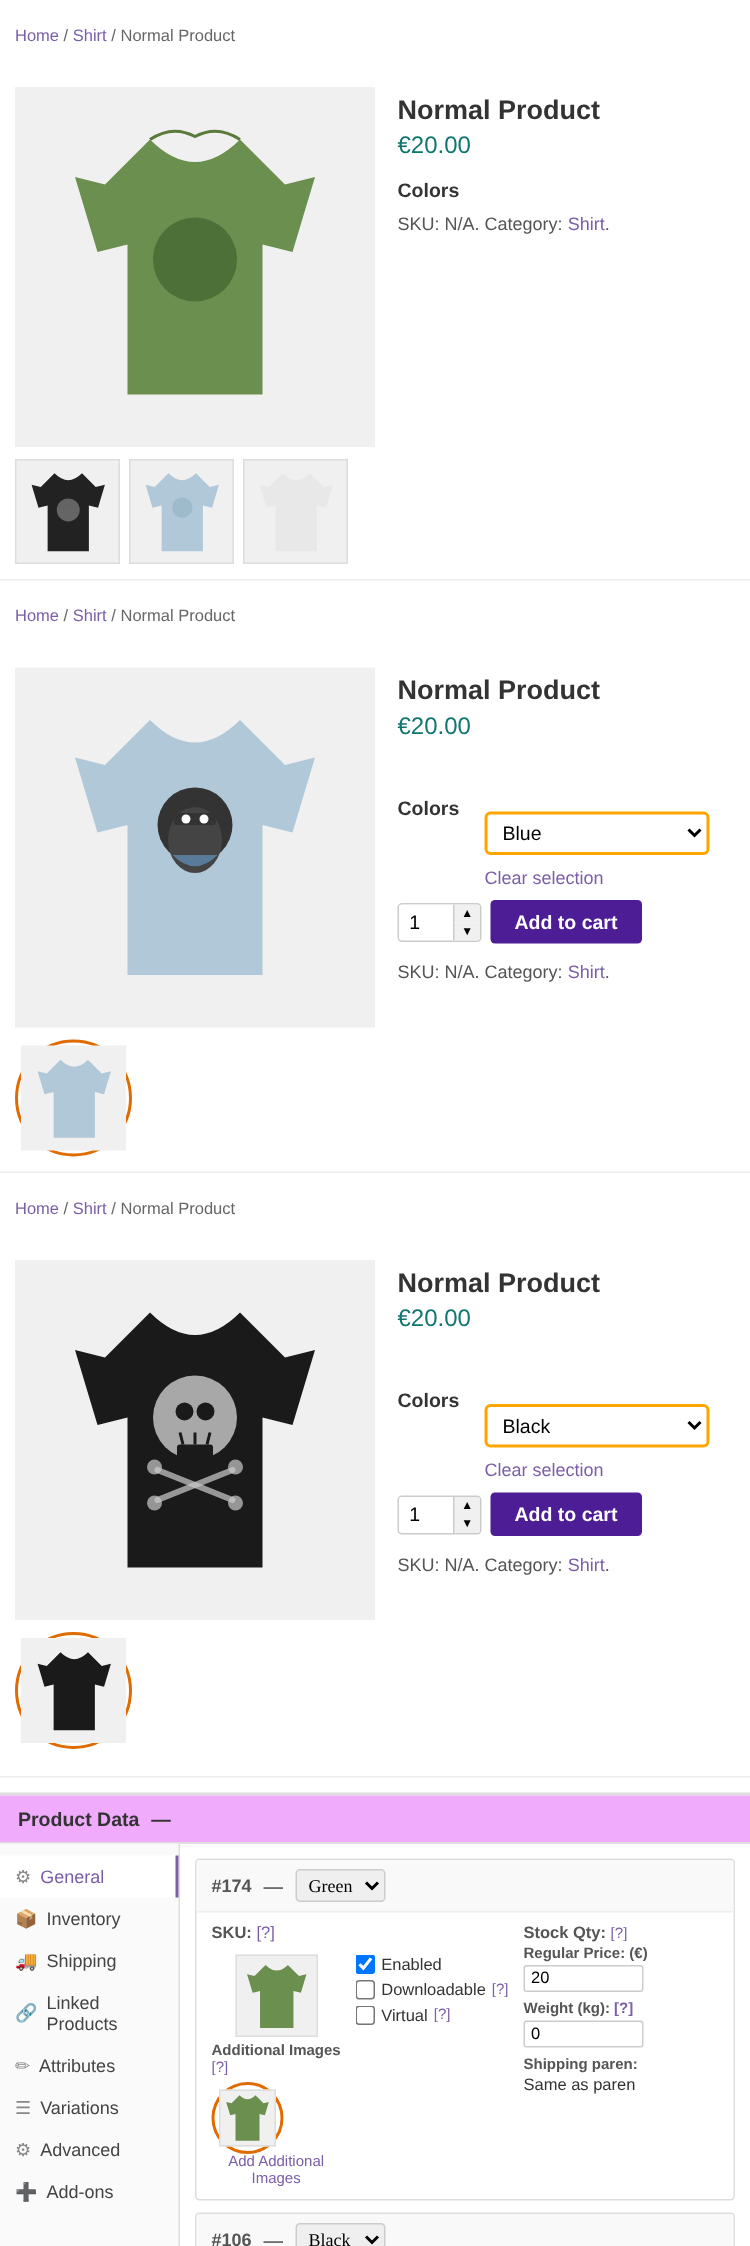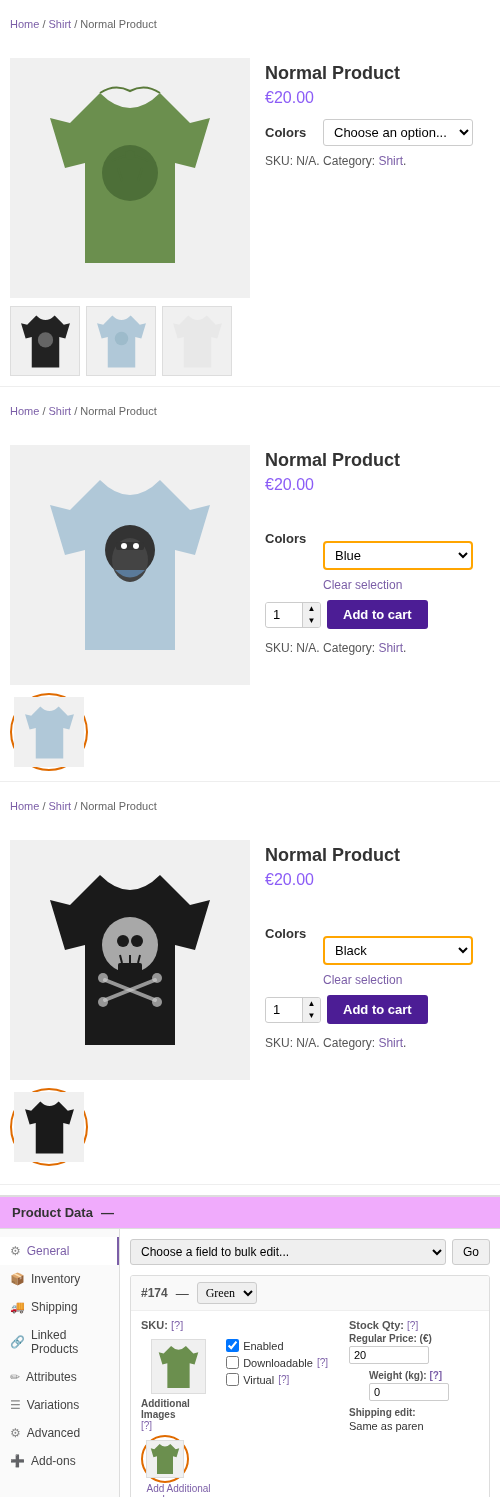--- a/index.html
+++ b/index.html
@@ -12,21 +12,21 @@
     
     .product-section { display: flex; padding: 10px; gap: 15px; background: #fff; }
     .product-image-area { width: 240px; flex-shrink: 0; }
     .main-image-box { background: #f0f0f0; width: 240px; height: 240px; display: flex; align-items: center; justify-content: center; overflow: hidden; }
     .thumbnail-row { display: flex; gap: 6px; margin-top: 8px; }
     .thumbnail-box { width: 70px; height: 70px; background: #f0f0f0; border: 1px solid #ddd; display: flex; align-items: center; justify-content: center; overflow: hidden; cursor: pointer; }
 
     
     .product-info { flex: 1; padding-top: 5px; }
     .product-title { font-size: 18px; font-weight: bold; color: #333; margin-bottom: 5px; }
-    .product-price { font-size: 16px; color: #8b5cf6; margin-bottom: 12px; }
+    .product-price { font-size: 16px; color: #0f766e; margin-bottom: 12px; }
     .field-row { display: flex; align-items: center; margin-bottom: 8px; gap: 8px; }
     .field-label { font-weight: bold; font-size: 13px; color: #333; min-width: 50px; }
     .color-select { border: 1px solid #ccc; border-radius: 3px; padding: 4px 6px; font-size: 13px; background: #fff; cursor: pointer; min-width: 150px; }
     .color-select.highlighted { border: 2px solid orange; border-radius: 4px; margin-top: 35px; }
     .clear-selection { color: #7b5ea7; font-size: 12px; text-decoration: none; display: block; margin-left: 58px; margin-bottom: 8px; }
     .qty-cart-row { display: flex; align-items: center; gap: 6px; margin-bottom: 12px; }
     .qty-box { display: flex; align-items: center; border: 1px solid #ccc; border-radius: 3px; overflow: hidden; }
     .qty-input { width: 36px; text-align: center; border: none; outline: none; font-size: 13px; padding: 4px; }
     .qty-btns { display: flex; flex-direction: column; }
     .qty-btn { width: 18px; height: 12px; background: #f0f0f0; border: none; cursor: pointer; font-size: 8px; line-height: 1; display: flex; align-items: center; justify-content: center; border-left: 1px solid #ccc; }
@@ -51,37 +51,37 @@
     .panel-main { flex: 1; padding: 10px; }
     .bulk-edit-row { display: flex; gap: 6px; margin-bottom: 10px; }
     .bulk-edit-select { flex: 1; border: 1px solid #ccc; padding: 4px 6px; font-size: 12px; border-radius: 3px; }
     .go-btn { background: #f0f0f0; border: 1px solid #ccc; padding: 4px 10px; font-size: 12px; border-radius: 3px; cursor: pointer; }
 
     
     .variation-row { border: 1px solid #ddd; margin-bottom: 8px; border-radius: 3px; overflow: hidden; }
     .variation-header { background: #f9f9f9; padding: 6px 10px; display: flex; align-items: center; gap: 8px; border-bottom: 1px solid #eee; }
     .variation-id { font-weight: bold; font-size: 12px; color: #555; }
     .variation-select { border: 1px solid #ccc; padding: 2px 4px; font-size: 12px; border-radius: 3px; font-family: Liberation Serif, serif; }
-    .variation-body { padding: 8px 10px; display: flex; gap: 21px; }
+    .variation-body { padding: 8px 10px; display: flex; gap: 10px; }
     .variation-left { flex: 1; }
     .sku-row { font-size: 11px; color: #555; margin-bottom: 8px; }
     .sku-label { font-weight: bold; }
     .checkbox-row { display: flex; align-items: center; gap: 4px; font-size: 11px; margin-bottom: 4px; }
     .checkbox-row input[type=checkbox] { cursor: pointer; }
     .variation-image-area { display: flex; flex-direction: column; align-items: center; gap: 4px; }
     .variation-thumb { width: 55px; height: 55px; background: #f0f0f0; border: 1px solid #ddd; display: flex; align-items: center; justify-content: center; overflow: hidden; }
     .add-images-link { font-size: 10px; color: #7b5ea7; text-decoration: none; text-align: center; }
     .add-images-container { display: flex; flex-direction: column; align-items: flex-start; }
 
     .variation-right { width: 130px; font-size: 11px; }
     .stock-row { margin-bottom: 2px; }
     .stock-label { font-weight: bold; color: #555; }
     .price-row { margin-bottom: 6px; }
     .price-input { width: 80px; border: 1px solid #ccc; padding: 2px 4px; font-size: 11px; border-radius: 2px; }
-    .weight-row { margin-bottom: 6px; margin-left: 20px; }
+    .weight-row { margin-bottom: 6px; }
     .shipping-row { font-size: 11px; }
     .small-input { width: 80px; border: 1px solid #ccc; padding: 2px 4px; font-size: 11px; border-radius: 2px; }
 
   </style>
 </head>
 <body>
 
 <div class="breadcrumb">
   <a>Home</a> /
   <a>Shirt</a> /
@@ -132,26 +132,20 @@
           </g>
         </svg>
       </div>
     </div>
   </div>
   <div class="product-info">
     <div class="product-title">Normal Product</div>
     <div class="product-price">€20.00</div>
     <div class="field-row">
       <span class="field-label">Colors</span>
-      <select class="color-select">
-        <option>Choose an option...</option>
-        <option>Green</option>
-        <option>Blue</option>
-        <option>Black</option>
-      </select>
     </div>
     <div class="sku-category">
       <span>SKU:</span> <span>N/A.</span>
       <span>Category:</span> <a>Shirt</a>.
     </div>
   </div>
 </div>
 
 <hr class="section-divider">
 
@@ -336,26 +330,20 @@
         <span>Advanced</span>
       </div>
       <div class="sidebar-item">
         <span class="sidebar-icon">➕</span>
         <span>Add-ons</span>
       </div>
     </div>
 
     <div class="panel-main">
 
-      <div class="bulk-edit-row">
-        <select class="bulk-edit-select">
-          <option>Choose a field to bulk edit...</option>
-        </select>
-        <button class="go-btn">Go</button>
-      </div>
 
       <div class="variation-row">
         <div class="variation-header">
           <span class="variation-id">#174</span>
           <span>—</span>
           <select class="variation-select">
             <option>Green</option>
             <option>Blue</option>
             <option>Black</option>
           </select>
@@ -419,21 +407,21 @@
               <input type="text" class="price-input" value="20" style="">
             </div>
             <div class="weight-row">
               <div style="font-weight:bold; font-size:10px; color:#555; margin-bottom:2px;">
                 <span>Weight (kg):</span>
                 <span style="color:#7b5ea7;">[?]</span>
               </div>
               <input type="text" class="small-input" value="0" style="">
             </div>
             <div class="shipping-row">
-              <div style="font-weight:bold; font-size:10px; color:#555; margin-bottom:2px;">Shipping edit:</div>
+              <div style="font-weight:bold; font-size:10px; color:#555; margin-bottom:2px;">Shipping paren:</div>
               <span>Same as paren</span>
             </div>
           </div>
         </div>
       </div>
 
       <div class="variation-row">
         <div class="variation-header">
           <span class="variation-id">#106</span>
           <span>—</span>

